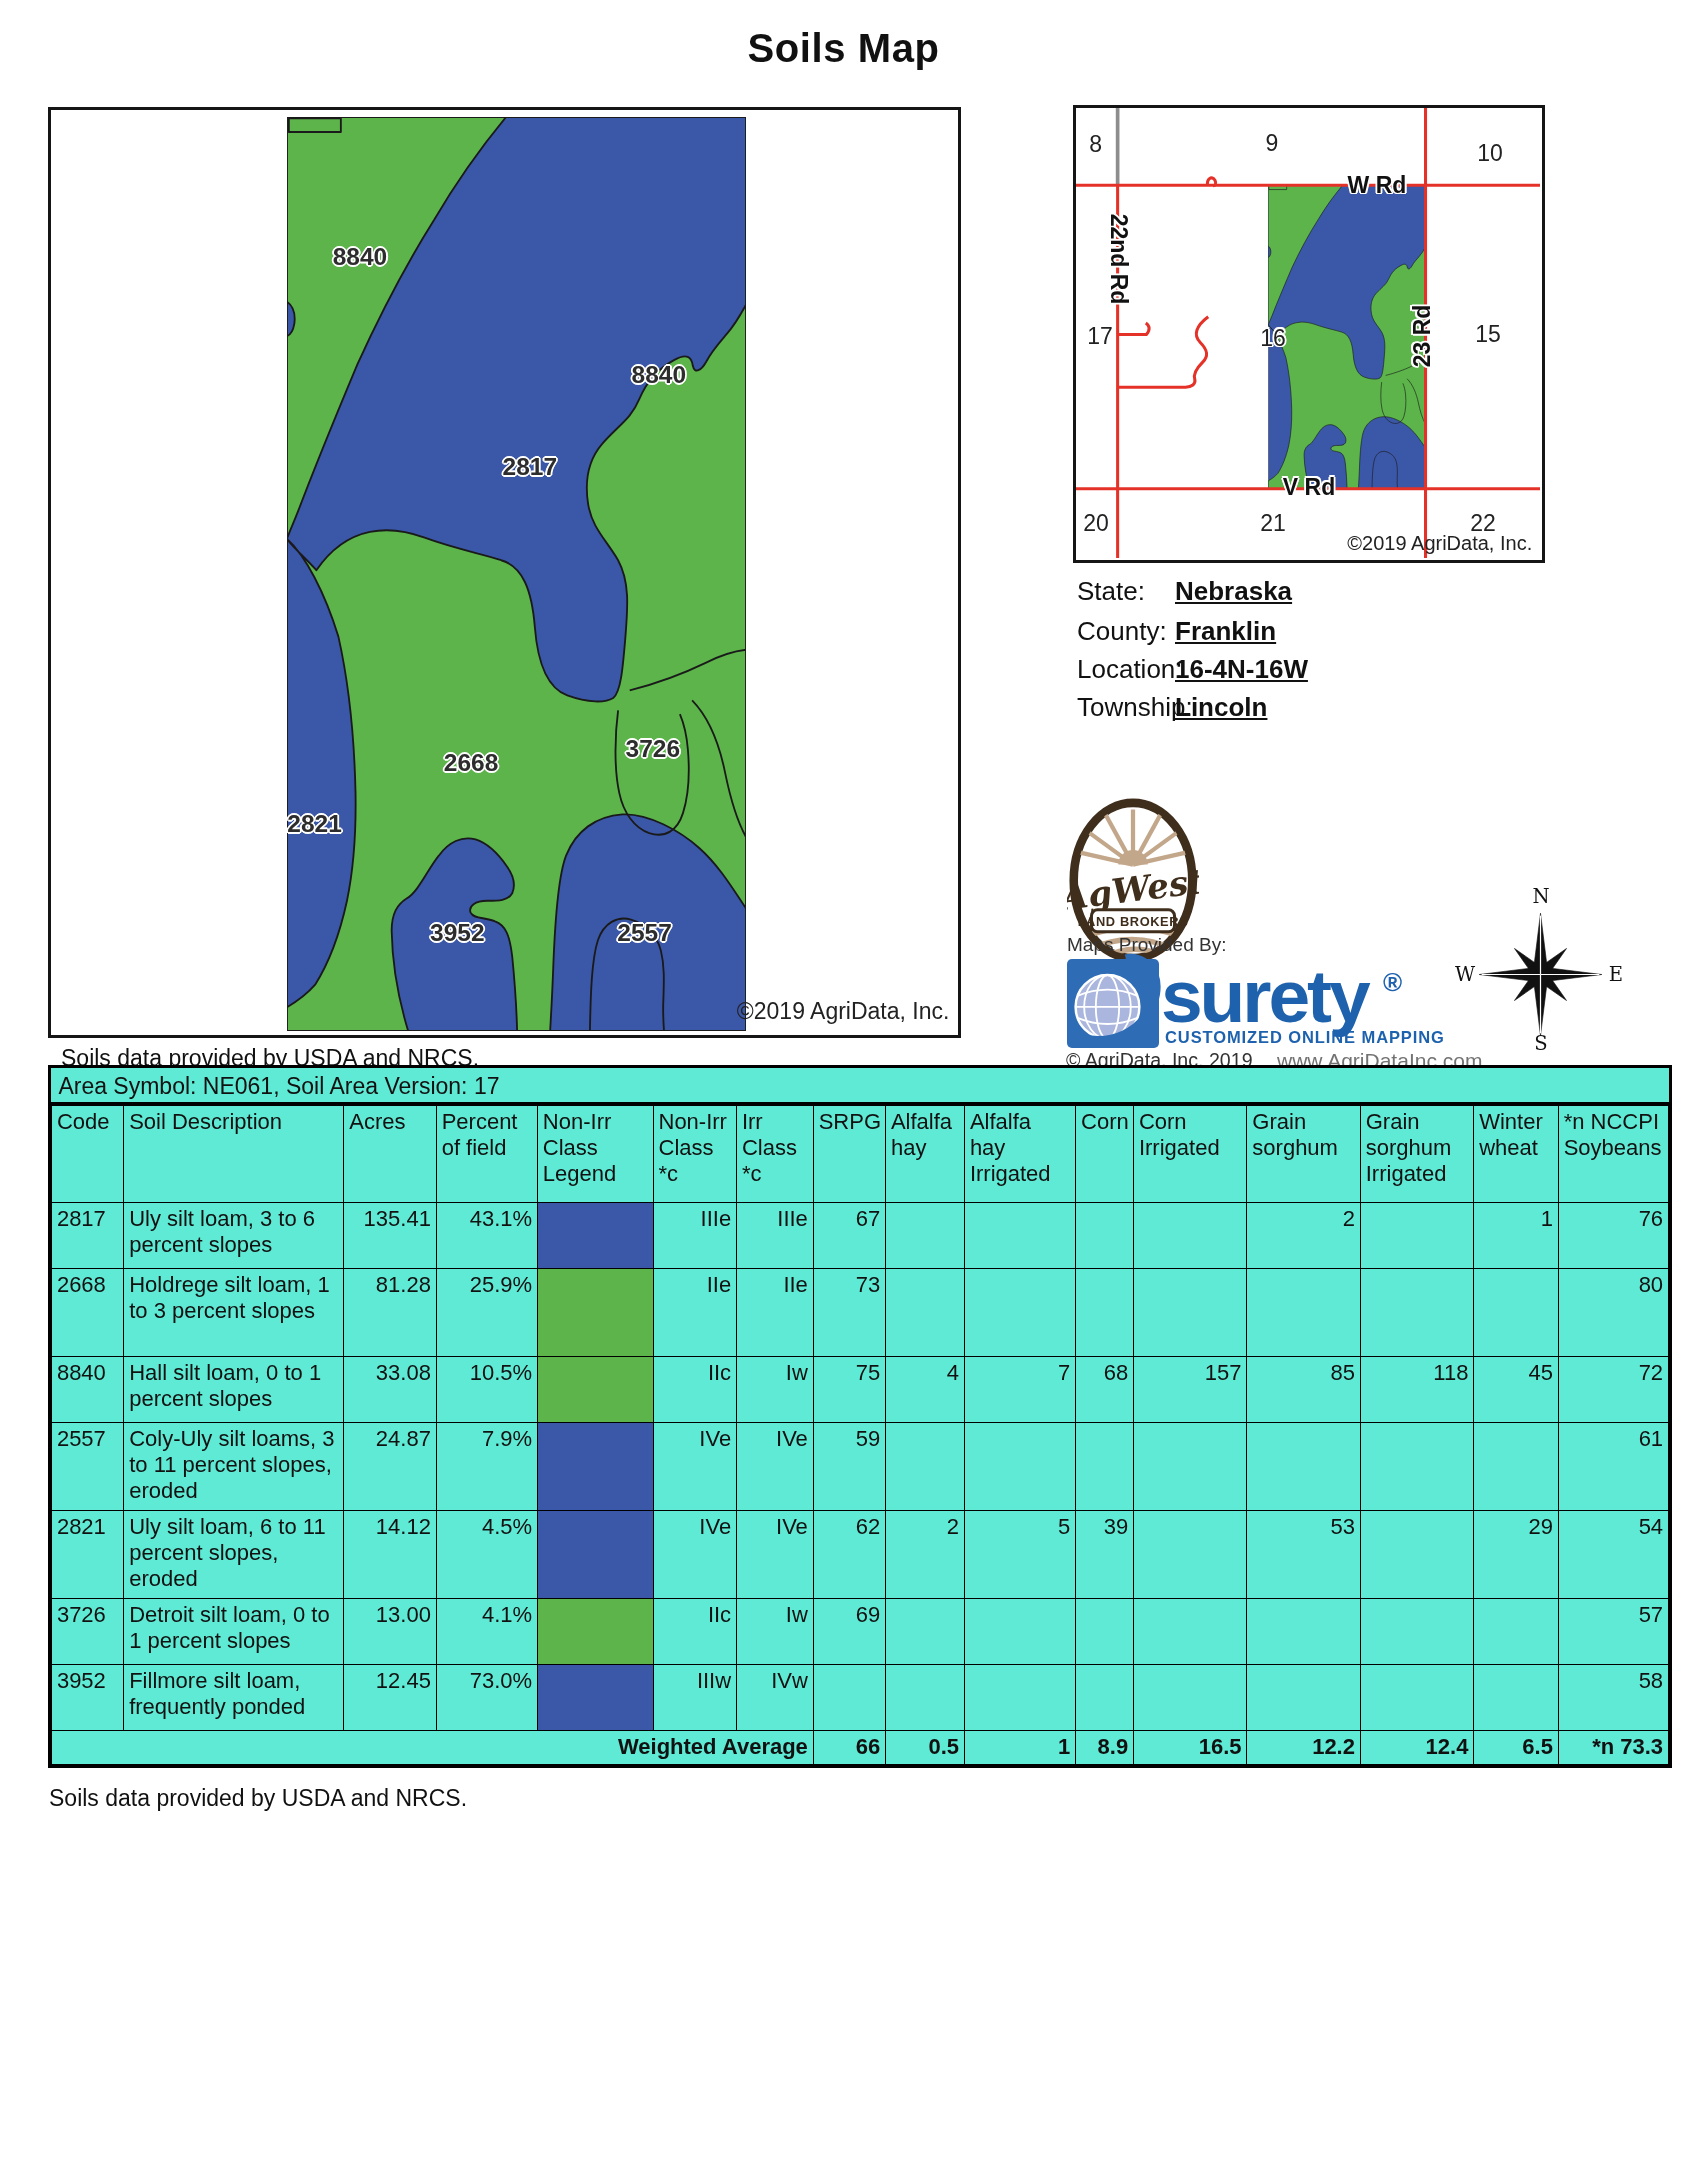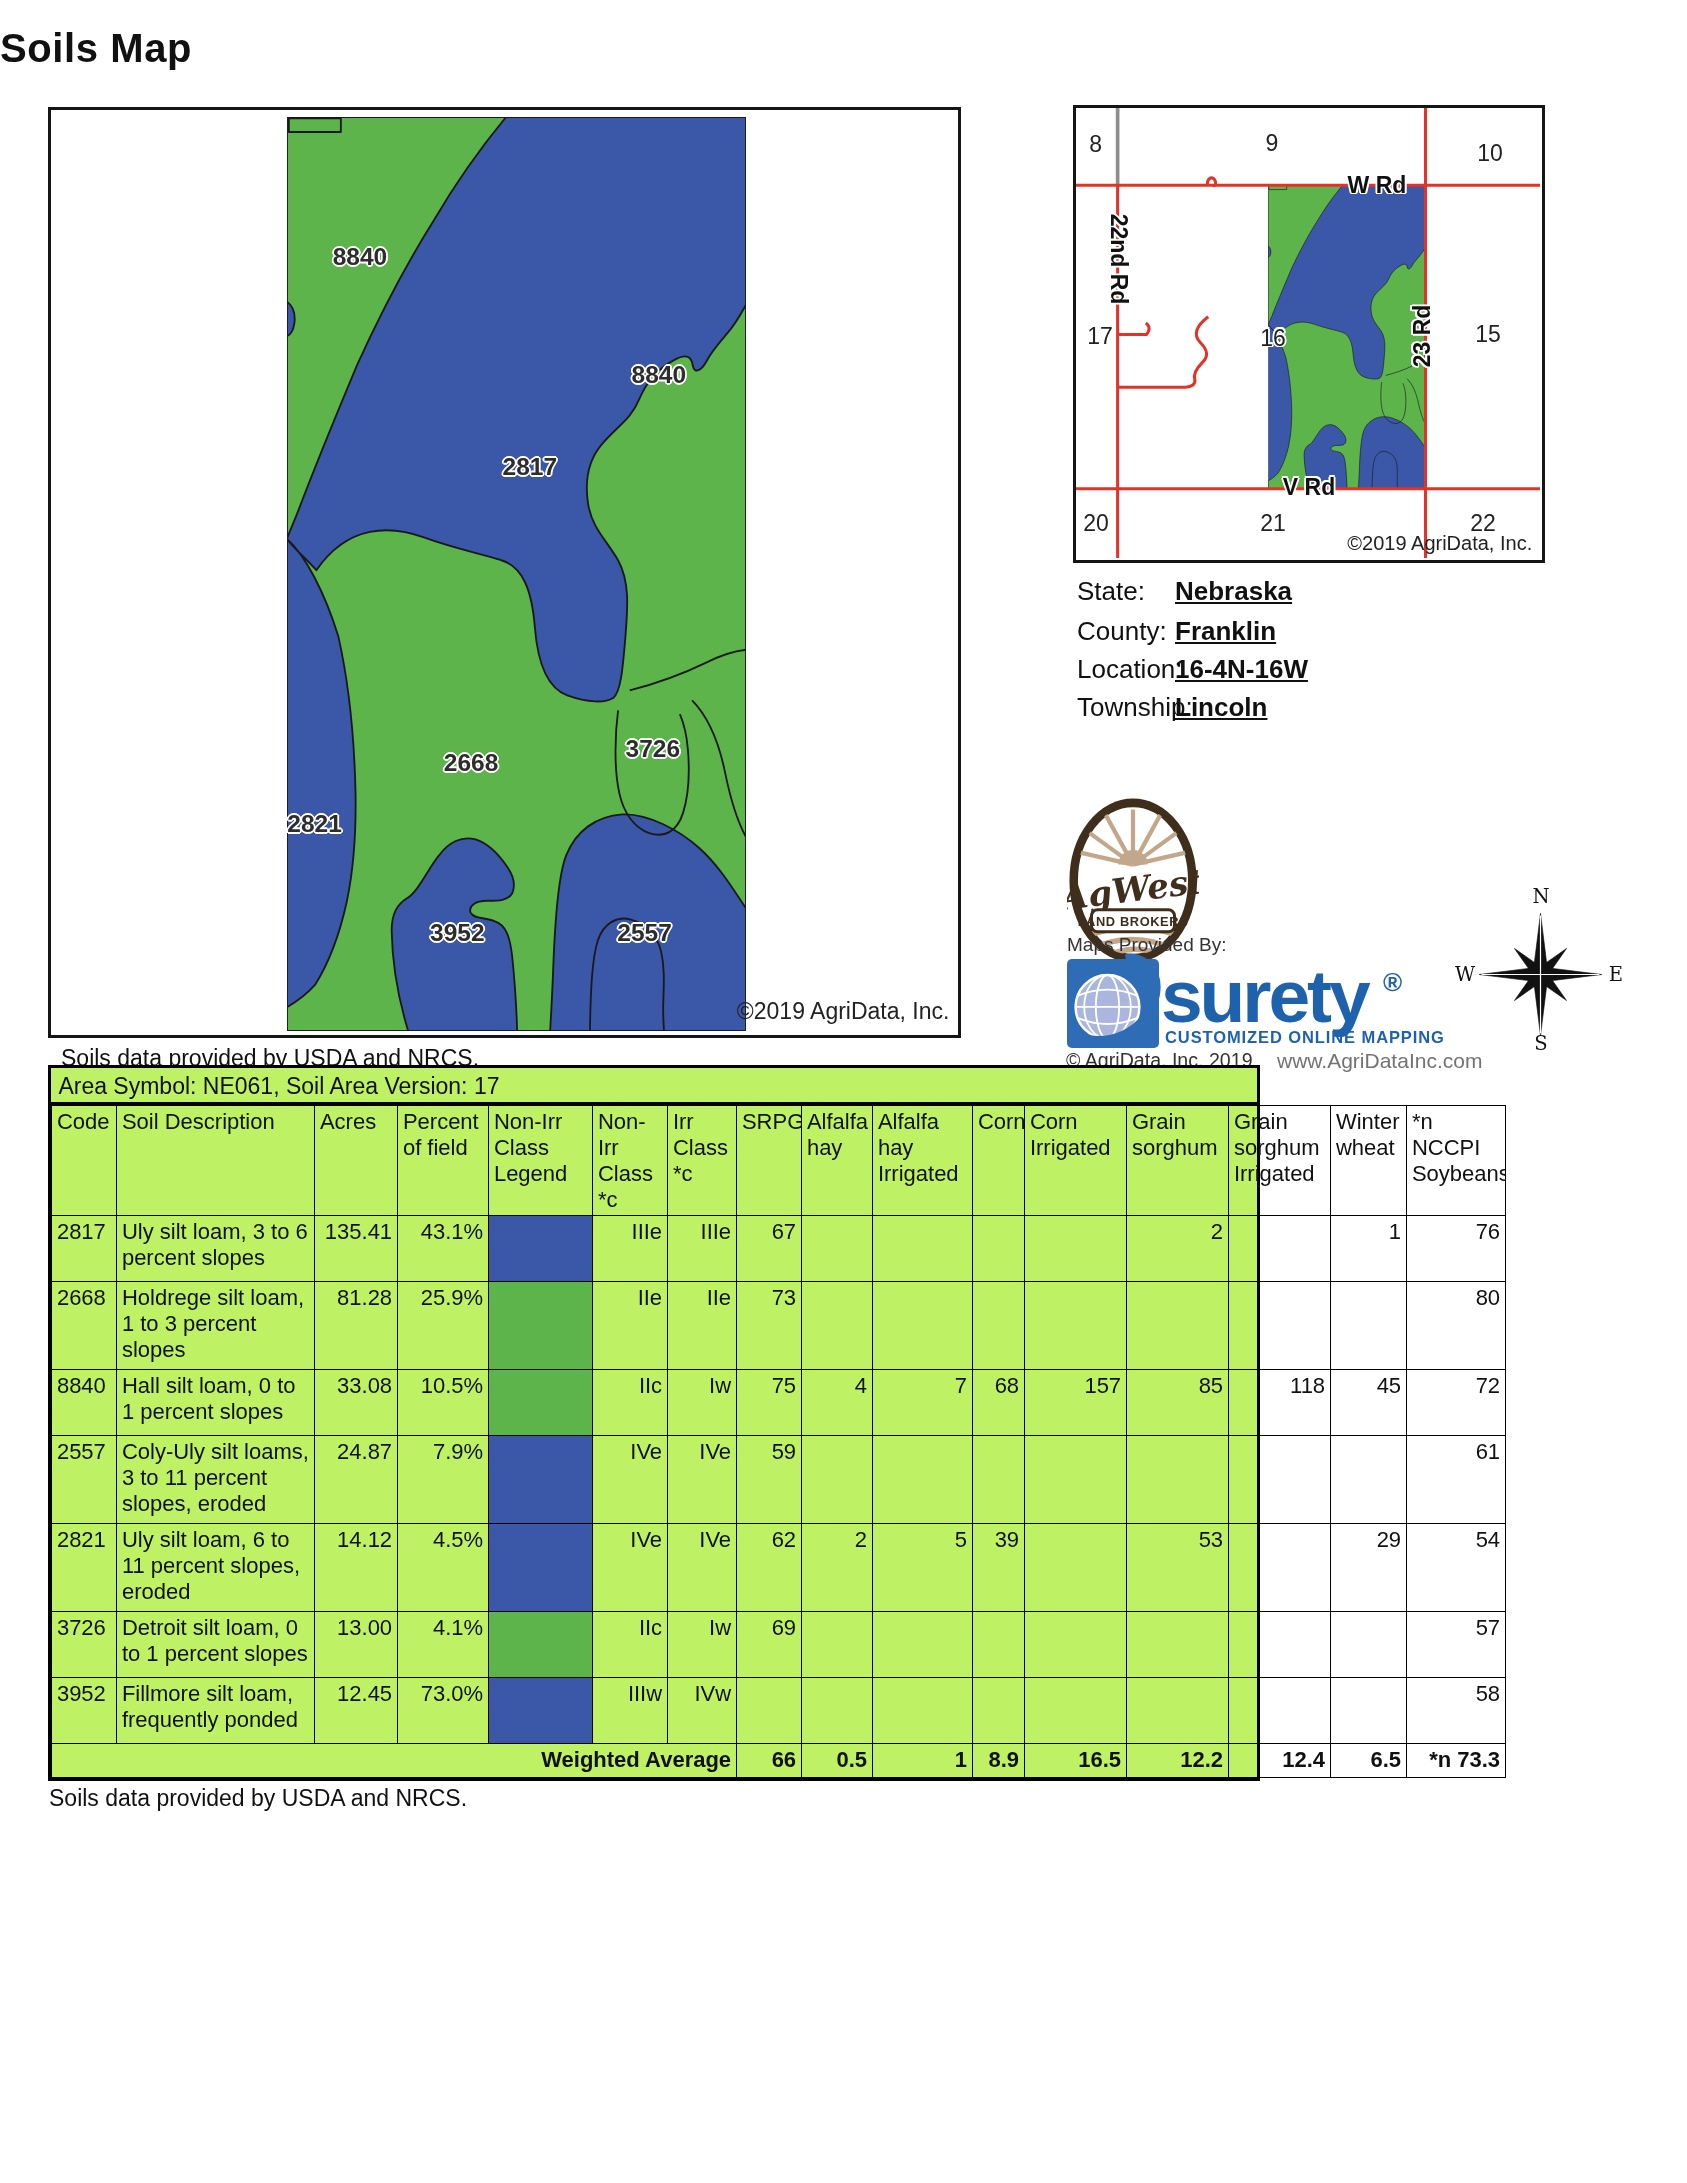--- a/index.html
+++ b/index.html
@@ -4,21 +4,21 @@
 <style>
   * { margin:0; padding:0; box-sizing:border-box; }
   html,body { background:#e8e8e8; }
   .page {
     position:relative; width:1687px; height:2183px; background:#ffffff;
     font-family:"Liberation Sans", sans-serif; color:#111; overflow:hidden;
     margin:0 auto;
   }
   .abs { position:absolute; }
   
-  .title { left:0; top:26px; width:100%; 
+  .title { left:0; top:26px; width:100%; text-align:center;
            font-size:40px; font-weight:bold; letter-spacing:0.6px; }
   
   .map-box { left:48px; top:107px; width:913px; height:931px;
              border:3.7px solid #151515; background:#fff; }
   .field-wrap { position:absolute; left:236px; top:6.7px; width:459px; height:914px; }
   .field-wrap svg { position:absolute; left:0; top:0; width:100%; height:100%; }
   .region-label { position:absolute; transform:translate(-50%,-50%);
     font-size:24.5px; font-weight:600; color:#2d2d2d; white-space:nowrap;
     text-shadow:-1.8px 0 0 #fff, 1.8px 0 0 #fff, 0 -1.8px 0 #fff, 0 1.8px 0 #fff,
                 -1.2px -1.2px 0 #fff, 1.2px 1.2px 0 #fff, -1.2px 1.2px 0 #fff, 1.2px -1.2px 0 #fff; }
@@ -49,21 +49,21 @@
                  color:#1e62ae; letter-spacing:-3.1px; line-height:1; }
   .surety-reg { left:1383px; top:967px; font-size:26px; font-weight:bold; color:#1e62ae; }
   .surety-tag { left:1165px; top:1028px; font-size:16.5px; font-weight:bold;
                 color:#1e62ae; letter-spacing:0.9px; }
   .surety-copy { left:1066px; top:1049px; font-size:19.6px; color:#333; }
   .surety-web  { left:1277px; top:1049px; font-size:21px; color:#737373;text-align:center; }
   .compass-n, .compass-s, .compass-w, .compass-e {
       position:absolute; font-family:"DejaVu Serif", serif; font-size:19.6px; color:#111;
       transform:translate(-50%,-50%); }
   
-  .table-wrap { left:48px; top:1065px; width:1212px; border:3.7px solid #000; background:#bef264; }
+  .table-wrap { left:48px; top:1065px; width:1624px; border:3.7px solid #000; background:#5eead4; }
   .area-line { font-size:23px; padding:4.9px 7.4px 2.5px 7.4px; border-bottom:3.7px solid #000; }
   table.soil { border-collapse:collapse; width:100%; table-layout:fixed; }
   table.soil th, table.soil td { border:1.8px solid #000; vertical-align:top;
       font-size:22px; font-weight:normal; padding:2.5px 4.9px; overflow:hidden; }
   table.soil th { text-align:left; height:97px; }
   td.num { text-align:right; }
   td.legend { padding:0; }
   tr.wavg td { font-weight:bold; height:34px; }
   td.wavg-label { text-align:right; }
   

